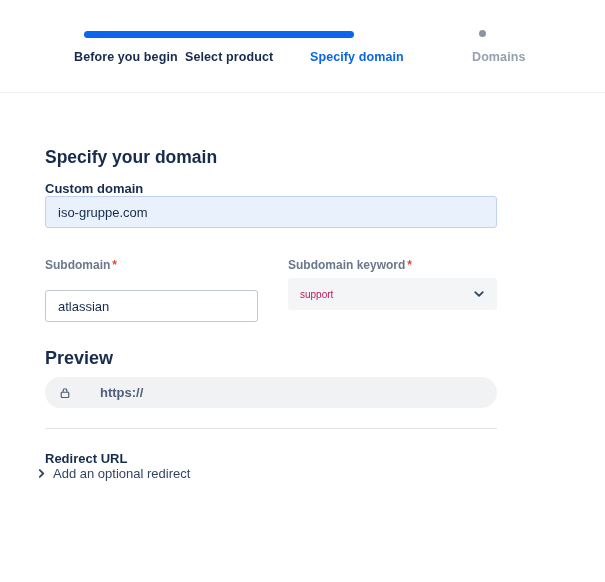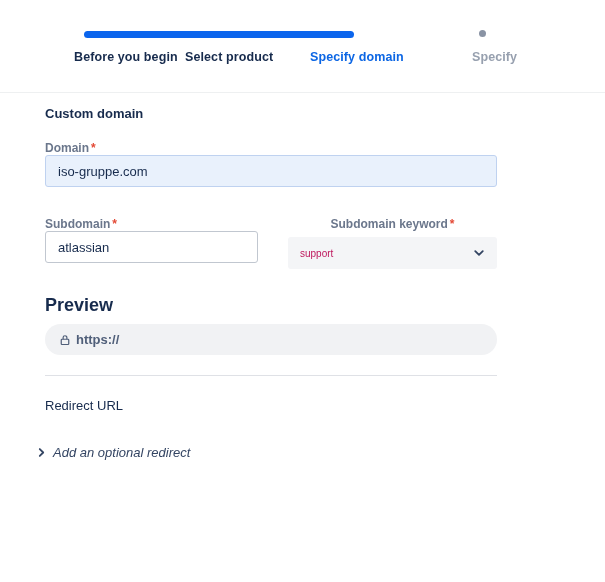--- a/index.html
+++ b/index.html
@@ -31,68 +31,66 @@
   .section-heading { margin-top: 13px; font-size: 13px; font-weight: 700; color: #172B4D; }
 
   .field-label { font-size: 12px; font-weight: 600; color: #6B778C; }
   .req { color: #E34935; margin-left: 2px; font-weight: 600; }
 
   .domain-label { margin-top: 20px; }
   .input { display: block; height: 32px; border-radius: 3px; font-size: 13px;
     color: #172B4D; padding: 0 12px; outline: none; font-family: "Liberation Sans", sans-serif; }
   .input-domain { width: 452px; background: #E9F1FC;
     border: 1px solid #BFD2F0; }
-  .input-plain { margin-top: 0; width: 213px; background: #ffffff;
+  .input-plain { margin-top: 18px; width: 213px; background: #ffffff;
     border: 1px solid #C1C7D0; }
 
   .fields-row { margin-top: 30px; display: flex; gap: 30px; }
-  .field-col-right { width: 209px; text-align: center; }
+  .field-col-right { width: 209px; }
 
   .select { margin-top: 6px; width: 209px; height: 32px; background: #F4F5F7;
     border: none; border-radius: 3px; display: flex; align-items: center;
     justify-content: space-between; padding: 0 12px; cursor: pointer; }
   .select-value { font-size: 10px; color: #be185d; }
   .chevron-down { width: 12px; height: 12px; color: #344563; }
 
   .preview-label { margin-top: 26px; font-size: 18px; font-weight: 700; color: #172B4D; }
   .preview-pill { margin-top: 8px; width: 452px; height: 31px; border-radius: 16px;
     background: #F1F2F4; display: flex; align-items: center; padding: 0 14px; }
   .lock-icon { width: 12px; height: 12px; color: #505F79; flex: 0 0 auto; margin-right: 5px; }
-  .preview-protocol { font-size: 13px; font-weight: 600; color: #505F79; margin-right: 6px; }
+  .preview-protocol { font-size: 13px; font-weight: 600; color: #505F79; margin-right: 6px; margin-left: 24px; }
   .preview-url { font-size: 13px; color: #A7AFBC; }
 
   .divider { margin-top: 20px; width: 452px; border-top: 1px solid #DFE1E6; }
 
-  .redirect-heading { margin-top: 22px; font-size: 13px; font-weight: 400; color: #172B4D; }
-  .disclosure { margin-top: 32px; margin-left: -9px; display: flex; align-items: center;
-    gap: 6px; cursor: pointer; font-style: italic; }
+  .redirect-heading { margin-top: 22px; font-size: 13px; font-weight: 700; color: #172B4D; }
+  .disclosure { margin-top: 0; margin-left: -9px; display: flex; align-items: center;
+    gap: 6px; cursor: pointer; }
   .chevron-right { width: 11px; height: 11px; color: #344563; flex: 0 0 auto; }
   .disclosure-label { font-size: 13px; color: #344563; }
 </style>
 </head>
 <body>
 
 <div class="stepper">
   <div class="progress-bar"></div>
   <div class="step-dot"></div>
   <span class="step-label step-done sl-1">Before you begin</span>
   <span class="step-label step-done sl-2">Select product</span>
   <span class="step-label step-current sl-3">Specify domain</span>
-  <span class="step-label step-next sl-4">Specify</span>
+  <span class="step-label step-next sl-4">Domains</span>
 </div>
 
 <div class="content">
 
+  <h1 class="page-title">Specify your domain</h1>
 
 
   <h2 class="section-heading">Custom domain</h2>
 
-  <div class="field-label domain-label">
-    <span>Domain</span><span class="req">*</span>
-  </div>
   <input class="input input-domain" type="text" value="iso-gruppe.com" style="">
 
   <div class="fields-row">
     <div>
       <div class="field-label">
         <span>Subdomain</span><span class="req">*</span>
       </div>
       <input class="input input-plain" type="text" value="atlassian" style="">
     </div>
 

